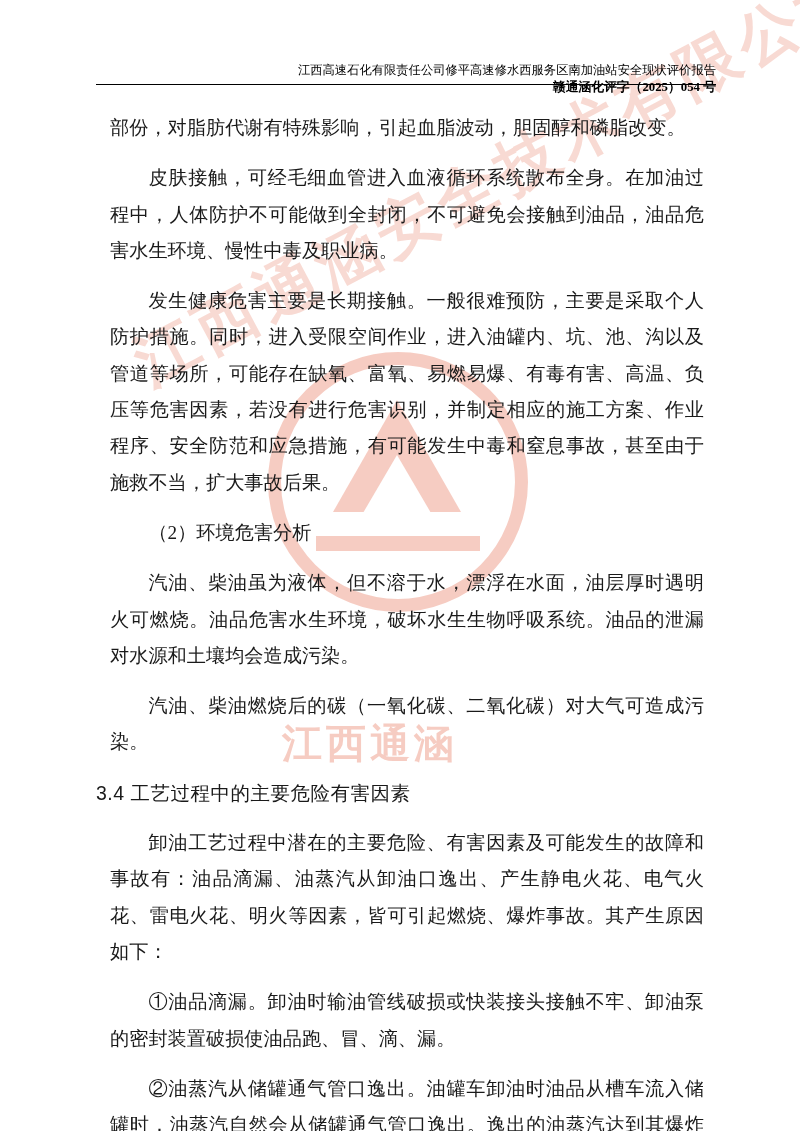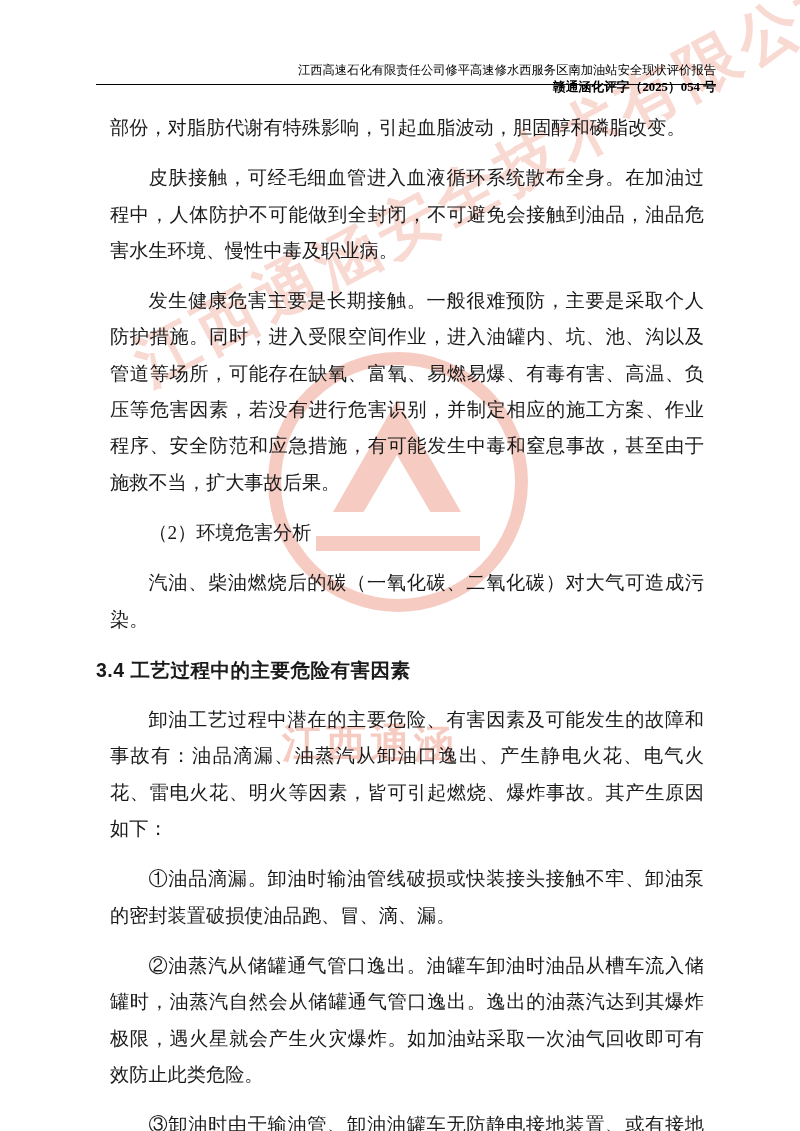--- a/index.html
+++ b/index.html
@@ -125,21 +125,21 @@
     text-align: justify;
     text-justify: inter-ideograph;
   }
   .content p {
     margin: 14px;
   }
   .indent2 { text-indent: 2em; }
   .heading {
     margin: 6px 0 0 0;
     font-family: "Liberation Sans", "DejaVu Sans", sans-serif;
-    font-weight: bold;
+    font-weight: normal;
     font-size: 19.5px;
     letter-spacing: 0.5px;
   }
 
   
   .footer {
     position: absolute;
     left: 0;
     top: 1053px;
     width: 800px;
@@ -167,20 +167,21 @@
     <span class="header-left">江西高速石化有限责任公司修平高速修水西服务区南加油站安全现状评价报告</span>
     <span class="header-right">赣通涵化评字（2025）054 号</span>
   </div>
   <div class="header-rule"></div>
 
   <div class="content">
     <p>部份，对脂肪代谢有特殊影响，引起血脂波动，胆固醇和磷脂改变。</p>
     <p class="indent2">皮肤接触，可经毛细血管进入血液循环系统散布全身。在加油过程中，人体防护不可能做到全封闭，不可避免会接触到油品，油品危害水生环境、慢性中毒及职业病。</p>
     <p class="indent2">发生健康危害主要是长期接触。一般很难预防，主要是采取个人防护措施。同时，进入受限空间作业，进入油罐内、坑、池、沟以及管道等场所，可能存在缺氧、富氧、易燃易爆、有毒有害、高温、负压等危害因素，若没有进行危害识别，并制定相应的施工方案、作业程序、安全防范和应急措施，有可能发生中毒和窒息事故，甚至由于施救不当，扩大事故后果。</p>
     <p class="indent2">（2）环境危害分析</p>
+    <p class="indent2">汽油、柴油虽为液体，但不溶于水，漂浮在水面，油层厚时遇明火可燃烧。油品危害水生环境，破坏水生生物呼吸系统。油品的泄漏对水源和土壤均会造成污染。</p>
     <p class="indent2">汽油、柴油燃烧后的碳（一氧化碳、二氧化碳）对大气可造成污染。</p>
 
     <h2 class="heading">3.4 工艺过程中的主要危险有害因素</h2>
 
     <p class="indent2">卸油工艺过程中潜在的主要危险、有害因素及可能发生的故障和事故有：油品滴漏、油蒸汽从卸油口逸出、产生静电火花、电气火花、雷电火花、明火等因素，皆可引起燃烧、爆炸事故。其产生原因如下：</p>
     <p class="indent2">①油品滴漏。卸油时输油管线破损或快装接头接触不牢、卸油泵的密封装置破损使油品跑、冒、滴、漏。</p>
     <p class="indent2">②油蒸汽从储罐通气管口逸出。油罐车卸油时油品从槽车流入储罐时，油蒸汽自然会从储罐通气管口逸出。逸出的油蒸汽达到其爆炸极限，遇火星就会产生火灾爆炸。如加油站采取一次油气回收即可有效防止此类危险。</p>
     <p class="indent2">③卸油时由于输油管、卸油油罐车无防静电接地装置、或有接地装置而接地电阻不符合要求、卸油泵和输油管线防静电接地装置损坏、防爆电气设</p>
   </div>
 

